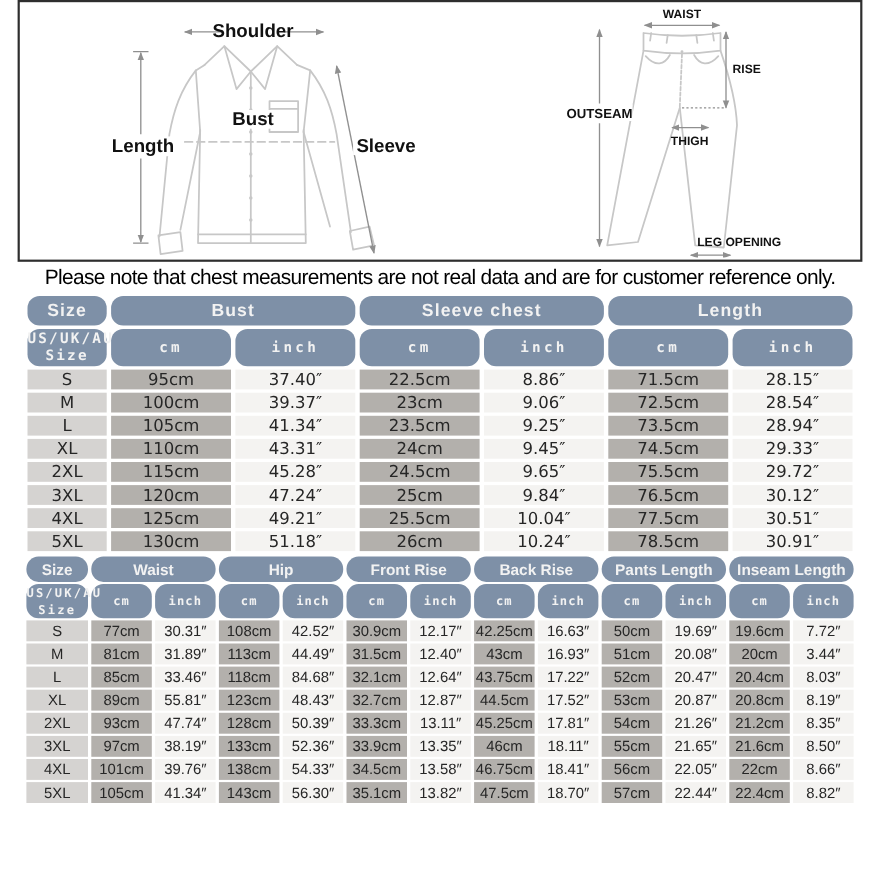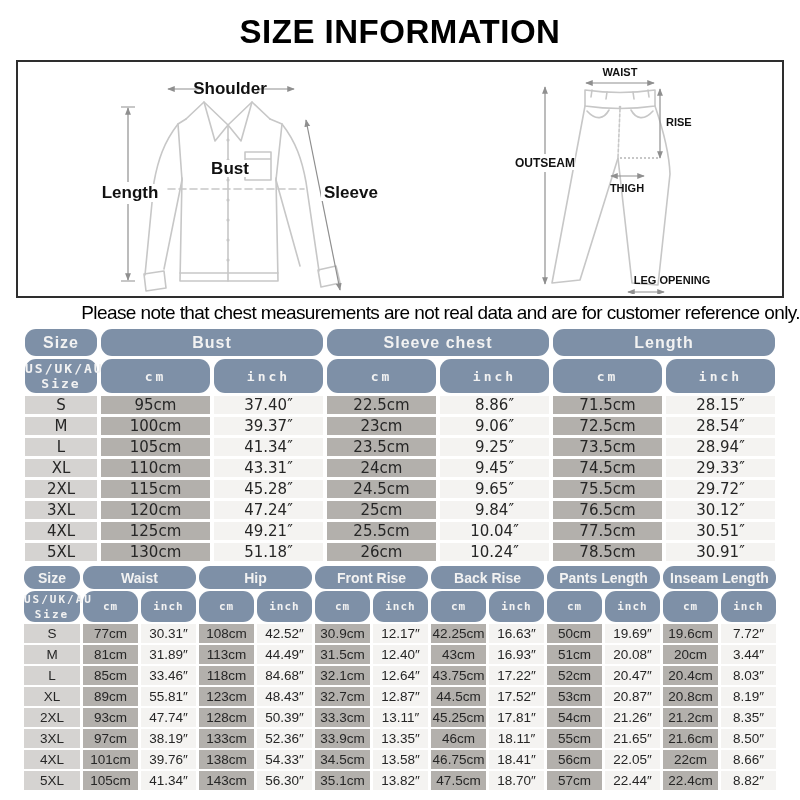--- a/index.html
+++ b/index.html
@@ -12,21 +12,21 @@
   .diagram-box svg{position:absolute; top:0;}
   #shirt-svg{left:0;}
   #pants-svg{left:452px;}
   .sk{stroke:var(--sketch-line); fill:none; stroke-width:1.6; stroke-linejoin:round; stroke-linecap:round;}
   .dim{stroke:var(--dimension-line); fill:none; stroke-width:1.2;}
   .dimf{fill:var(--dimension-line);}
   .lbl-lg{font:bold 17px "Liberation Sans",sans-serif; fill:#111;}
   .lbl-sm{font:bold 11px "Liberation Sans",sans-serif; fill:#111;}
   .lbl-md{font:bold 12px "Liberation Sans",sans-serif; fill:#111;}
   .txtbg{fill:#fff;}
-  .notice{ font-size:19px; text-align:right; white-space:nowrap; color:#000;
+  .notice{ font-size:19px; text-align:center; white-space:nowrap; color:#000;
       margin:4px 0 2px; letter-spacing:-0.6px;}
   table{border-collapse:separate; table-layout:fixed; margin:0 auto; background:#fff;}
   #t1{width:758px; border-spacing:4px 3px;}
   #t2{width:758px; border-spacing:3px 2px;}
   th{background:var(--header-bg); color:#f2f2f2; font-weight:bold; vertical-align:middle; padding:0;border-radius:11px;}
   #t1 th.group{font-size:16px; height:27px; letter-spacing:1px;}
   #t1 th.unit{font-family:"DejaVu Sans Mono",monospace; font-size:13px; letter-spacing:3px; height:34px;}
   #t2 th.group{font-size:14px; height:23px; letter-spacing:0;}
   #t2 th.unit{font-family:"DejaVu Sans Mono",monospace; font-size:11px; letter-spacing:1px; height:31px;}
   th.subh div{line-height:15px; letter-spacing:2px;}
@@ -35,21 +35,20 @@
   #t2 td{font-family:"Liberation Sans",sans-serif; font-size:13.5px; height:19px;}
   td.c0{background:var(--size-col-bg);}
   td.cm{background:var(--cm-col-bg);}
   td.in{background:var(--inch-col-bg);}
 </style>
 </head>
 <body>
 
 <div class="page">
 
-  <h1>SIZE INFORMATION</h1>
 
   <div class="diagram-box">
 
     <svg id="shirt-svg" width="440" height="232" viewBox="0 0 440 232">
       <defs>
         <marker id="m1" viewBox="0 0 10 10" refX="8" refY="5" markerWidth="7" markerHeight="7" orient="auto-start-reverse">
           <path class="dimf" d="M0,1.5 L9,5 L0,8.5 z"></path>
         </marker>
       </defs>
       <g>

